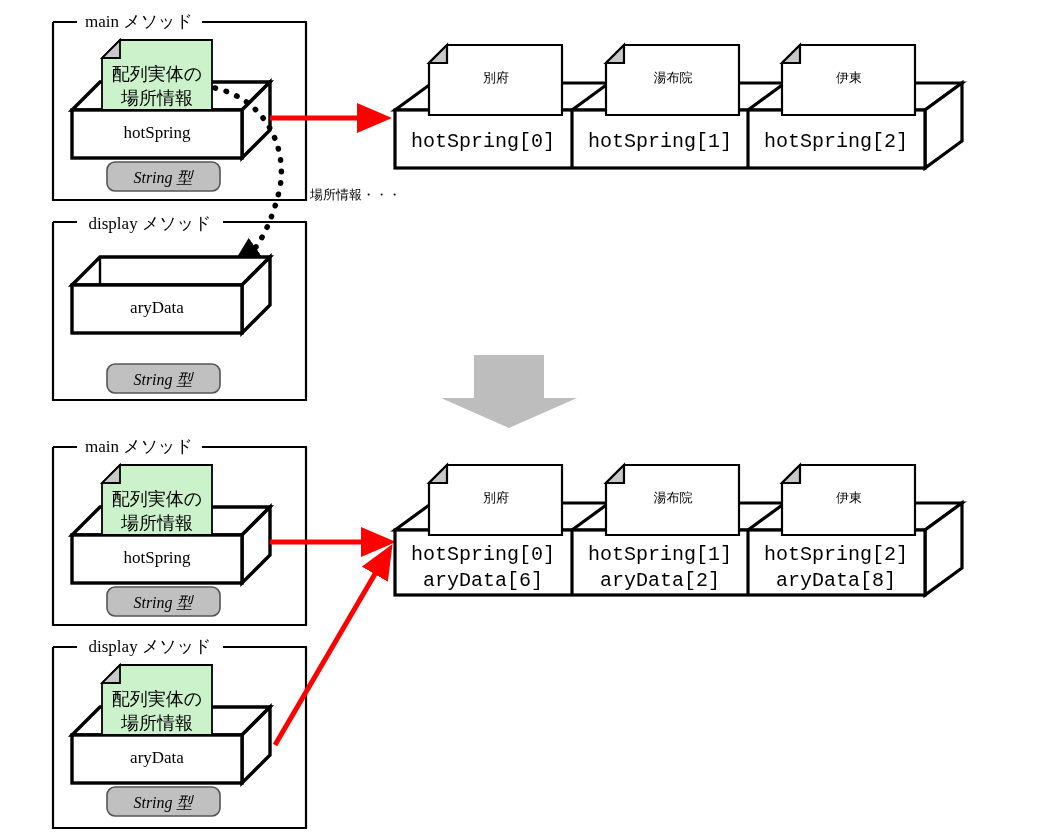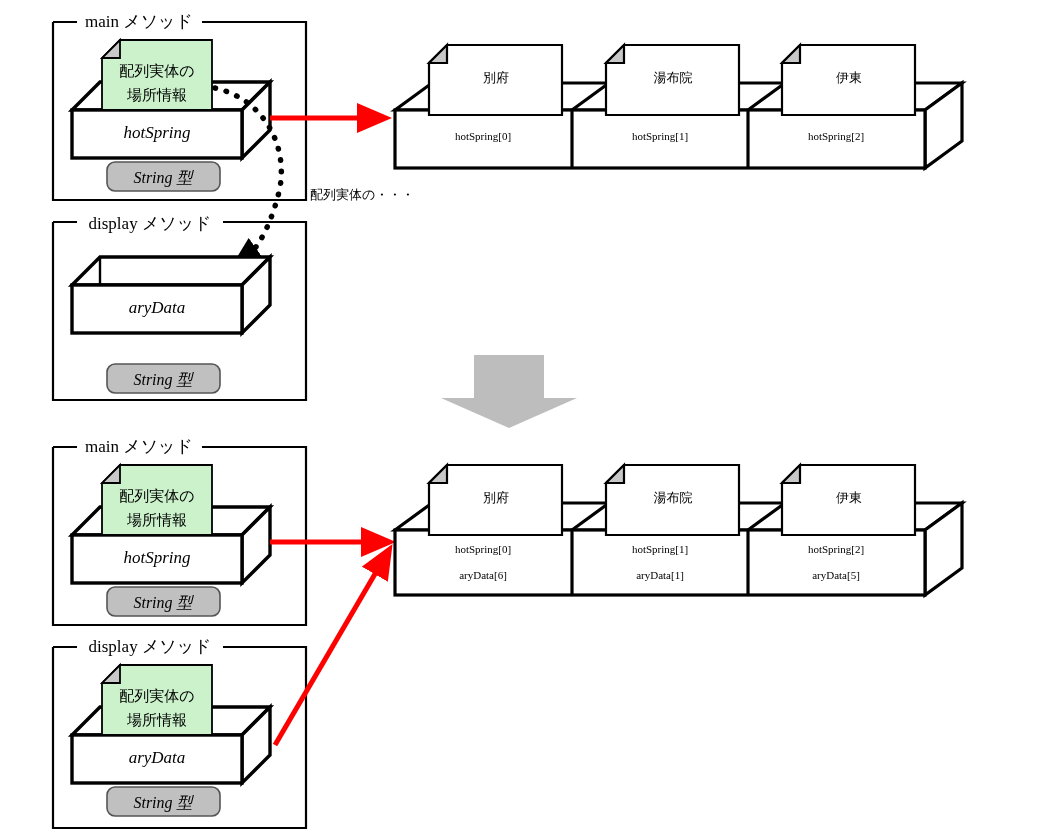--- a/index.html
+++ b/index.html
@@ -2,24 +2,24 @@
 <html><head>
 <meta charset="utf-8">
 <style>
   html,body{margin:0;padding:0;background:#ffffff;}
   body{width:1040px;height:839px;position:relative;overflow:hidden;
        font-family:"Liberation Serif","DejaVu Serif",serif;color:#000;}
   #stage{position:absolute;left:17px;top:0;width:1040px;height:839px;}
   svg.layer{position:absolute;left:0;top:0;width:1040px;height:839px;}
   .txt{position:absolute;white-space:nowrap;}
   .mlabel{font-size:17px;font-family:"Liberation Serif","DejaVu Serif",serif;}
-  .varname{font-size:17px;font-family:"Liberation Serif","DejaVu Serif",serif;font-style:italic;}
-  .cellname{font-size:11px;font-family:Liberation Serif, serif;}
+  .varname{font-size:17px;font-family:"Liberation Serif","DejaVu Serif",serif;}
+  .cellname{font-size:20px;font-family:Liberation Mono, monospace;}
   .jp{font-family:"DejaVu Sans","Liberation Sans",sans-serif;font-size:13px;}
-  .jpnote{font-family:"DejaVu Sans","Liberation Sans",sans-serif;font-size:15px;}
+  .jpnote{font-family:"DejaVu Sans","Liberation Sans",sans-serif;font-size:18px;}
   .typebadge{font-size:16px;font-family:"Liberation Serif","DejaVu Serif",serif;font-style:italic;}
   .ctr{transform:translateX(-50%);text-align:center;}
 </style>
 </head>
 <body>
 
 <div id="stage">
 
   <svg class="layer" viewBox="0 0 1040 839">
     <defs>
@@ -154,21 +154,21 @@
       </g>
     </g>
   </svg>
 
   <div class="txt mlabel ctr" style="left:122px;top:10px;">main メソッド</div>
   <div class="txt jpnote ctr" style="left:140px;top:62px;">配列実体の</div>
   <div class="txt jpnote ctr" style="left:140px;top:86px;">場所情報</div>
   <div class="txt varname ctr" style="left:140px;top:123px;">hotSpring</div>
   <div class="txt typebadge ctr" style="left:146px;top:168px;">String 型</div>
 
-  <div class="txt jp" style="left:293px;top:186px;">配列実体の・・・</div>
+  <div class="txt jp" style="left:293px;top:186px;">場所情報・・・</div>
 
   <div class="txt mlabel ctr" style="left:133px;top:212px;">display メソッド</div>
   <div class="txt varname ctr" style="left:140px;top:298px;">aryData</div>
   <div class="txt typebadge ctr" style="left:146px;top:370px;">String 型</div>
 
   <div class="txt jp ctr" style="left:479px;top:69px;">別府</div>
   <div class="txt jp ctr" style="left:656px;top:69px;">湯布院</div>
   <div class="txt jp ctr" style="left:832px;top:69px;">伊東</div>
 
   <div class="txt cellname ctr" style="left:466px;top:130px;">hotSpring[0]</div>
@@ -187,17 +187,17 @@
   <div class="txt varname ctr" style="left:140px;top:748px;">aryData</div>
   <div class="txt typebadge ctr" style="left:146px;top:793px;">String 型</div>
 
   <div class="txt jp ctr" style="left:479px;top:489px;">別府</div>
   <div class="txt jp ctr" style="left:656px;top:489px;">湯布院</div>
   <div class="txt jp ctr" style="left:832px;top:489px;">伊東</div>
 
   <div class="txt cellname ctr" style="left:466px;top:543px;">hotSpring[0]</div>
   <div class="txt cellname ctr" style="left:466px;top:569px;">aryData[6]</div>
   <div class="txt cellname ctr" style="left:643px;top:543px;">hotSpring[1]</div>
-  <div class="txt cellname ctr" style="left:643px;top:569px;">aryData[1]</div>
+  <div class="txt cellname ctr" style="left:643px;top:569px;">aryData[2]</div>
   <div class="txt cellname ctr" style="left:819px;top:543px;">hotSpring[2]</div>
-  <div class="txt cellname ctr" style="left:819px;top:569px;">aryData[5]</div>
+  <div class="txt cellname ctr" style="left:819px;top:569px;">aryData[8]</div>
 
 </div>
 
 </body></html>

